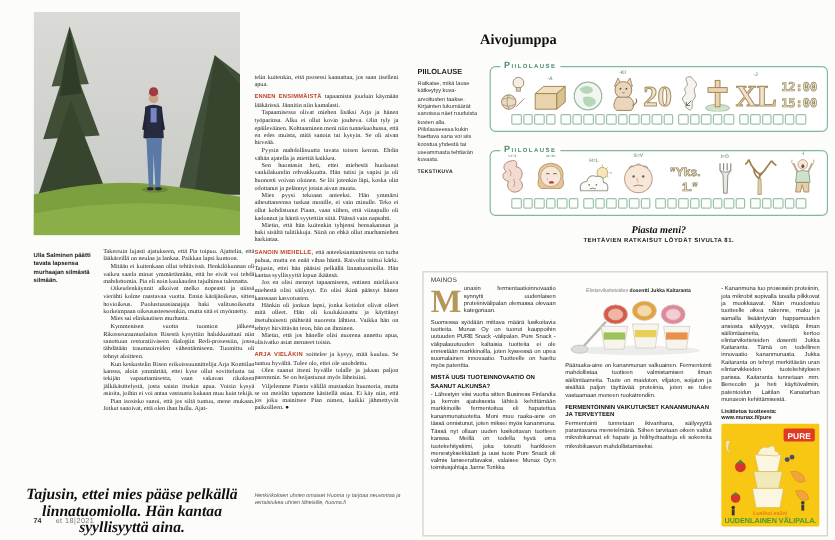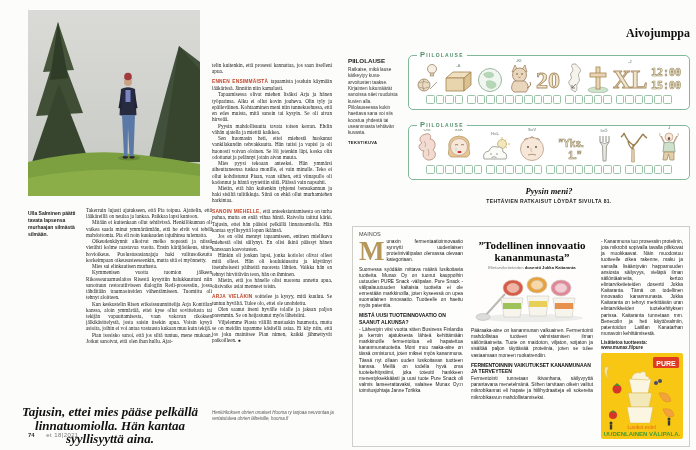--- a/index.html
+++ b/index.html
@@ -18,21 +18,21 @@
   .para.has-lead{text-indent:0;margin-top:4px}
   .lead{font-family:"Liberation Sans",sans-serif;font-weight:bold;font-size:4.8px;color:#c0452c;letter-spacing:.2px}
   .footnote{left:212px;top:410px;width:122px;font-size:4.5px;font-style:italic;color:#555;line-height:1.3}
   .pullquote{left:8px;top:405px;width:204px;text-align:center;font-family:"Liberation Serif",serif;
              font-weight:bold;font-style:italic;font-size:13px;line-height:1.05;color:#101010}
   .page-footer{left:28px;top:432px;font-size:6px;color:#333}
   .page-footer .num{font-weight:bold;margin-right:10px}
   .page-footer .issue{color:#777;letter-spacing:.4px}
 
   
-  .rp-title{left:400px;top:26px;width:290px;text-align:right;font-family:"Liberation Serif",serif;
+  .rp-title{left:400px;top:26px;width:290px;text-align:left;font-family:"Liberation Serif",serif;
             font-weight:bold;font-size:12px;color:#111}
   .instr{left:348px;top:57px;width:52px}
   .instr h3{margin:0 0 3px;font-size:6.2px;font-weight:bold}
   .instr p{margin:0;font-size:4.7px;line-height:1.35;color:#333}
   .instr .credit{margin-top:3px;font-size:4.2px;font-weight:bold;letter-spacing:.3px;color:#222}
 
   .pbox{left:408px;width:282px;height:55px;border:1.5px solid #7fb89a;border-radius:5px;background:#fff;box-sizing:border-box}
   .pbox1{top:55px}.pbox2{top:125px}
   .plabel{position:absolute;top:-5px;left:8px;background:#fff;padding:0 3px;color:#4e8f6a;
           font-weight:bold;font-size:7.5px;letter-spacing:1.2px;font-variant:small-caps;line-height:1}
@@ -366,35 +366,34 @@
         <div class="abox"></div>
         <div class="abox"></div>
         <div class="abox"></div>
         <div class="abox"></div>
         <div class="abox"></div>
       </div>
     </div>
 </div>
 
 <div class="abs miten">
-  <div class="q">Pyysin meni?</div>
+  <div class="q">Piasta meni?</div>
   <div class="s">TEHTÄVIEN RATKAISUT LÖYDÄT SIVULTA 81.</div>
 </div>
 
 <div class="abs ad">
   <div class="ad-label">MAINOS</div>
   <div class="ad-cols">
     <div class="ad-colA">
       <p><span class="dropcap">M</span><span>unaxin fermentaatioinnovaatio synnytti uudenlaisen proteiinivälipalan olemassa olevaan kategoriaan.</span></p>
       <p>Suomessa syödään mittava määrä lusikoitavia tuotteita. Munax Oy on tuonut kauppoihin uutuuden PURE Snack -välipalan. Pure Snack -välipalauutuuden kaltaisia tuotteita ei ole ennestään markkinoilla, joten kyseessä on upea suomalainen innovaatio. Tuotteelle on haettu myös patenttia.</p>
       <h4>MISTÄ UUSI TUOTEINNOVAATIO ON SAANUT ALKUNSA?</h4>
       <p>- Lähestyin viisi vuotta sitten Business Finlandia ja kerroin ajatuksesta lähteä kehittämään markkinoille fermentoitua eli hapatettua kananmunatuotetta. Moni muu raaka-aine on tässä onnistunut, joten miksei myös kananmuna. Tässä nyt ollaan uuden lusikoitavan tuotteen kanssa. Meillä on todella hyvä oma tuotekehitystiimi, joka toteutti hankkeen menestyksekkäästi ja uusi tuote Pure Snack oli valmis lanseerattavaksi, valaisee Munax Oy:n toimitusjohtaja Janne Torikka</p>
     </div>
     <div class="ad-colB">
-      <div class="ad-headline">”Todellinen innovaatio kananmunasta”</div>
       <div class="byline"><span>Elintarviketieteiden </span><b>dosentti Jukka Kaitaranta</b></div>
       <svg width="122" height="52" viewBox="0 0 122 52">
         <rect width="122" height="52" fill="#fefdfb"></rect>
         <ellipse cx="60" cy="46" rx="52" ry="4" fill="#ececea"></ellipse>
         <path d="M14 44 L34 22" stroke="#b9b9b4" stroke-width="2"></path>
         <ellipse cx="12" cy="45" rx="7" ry="3.4" fill="#dcdcd8" stroke="#b9b9b4" stroke-width=".6"></ellipse>
         <g stroke="#c9c9c4" stroke-width=".6">
           <ellipse cx="42" cy="16" rx="10" ry="8" fill="#da5b45"></ellipse>
             <ellipse cx="42" cy="16" rx="6" ry="4.6" fill="#f2b4a4"></ellipse>
           <ellipse cx="66" cy="13" rx="10" ry="8" fill="#e8a23c"></ellipse>

